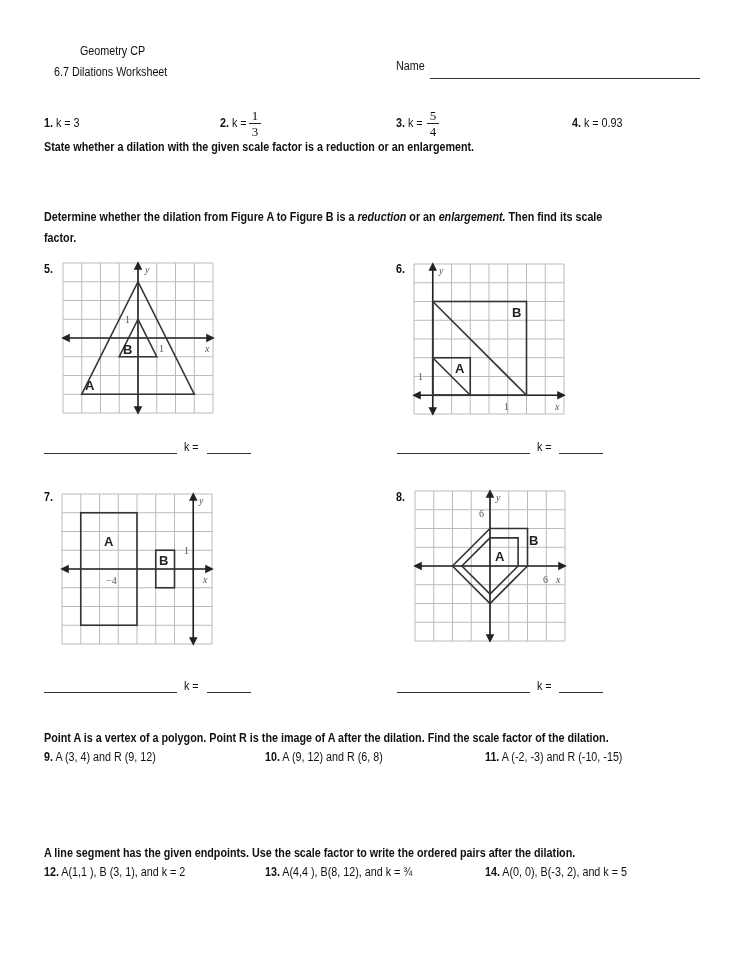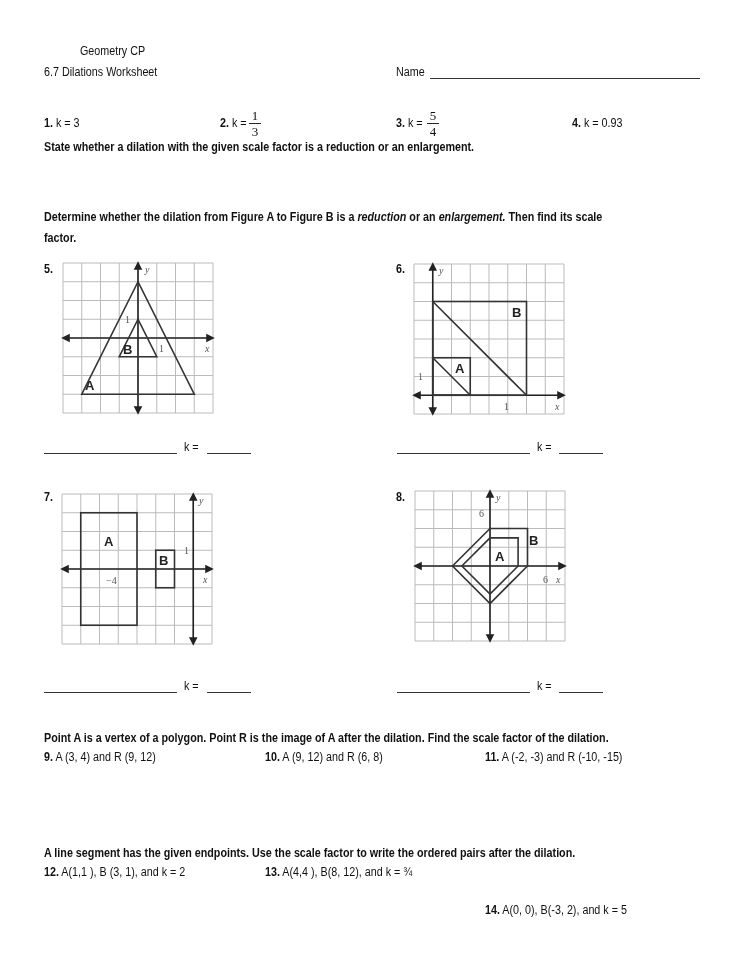--- a/index.html
+++ b/index.html
@@ -14,22 +14,22 @@
   .frac .den{display:block;line-height:15px;}
   .line{position:absolute;border-bottom:1px solid #333;height:0;}
   svg{position:absolute;overflow:visible;}
   svg text{font-family:"Liberation Serif",serif;font-size:10px;fill:#555;}
   svg text.lbl{font-family:"Liberation Sans",sans-serif;font-weight:bold;font-size:13px;fill:#222;}
 </style>
 </head>
 <body>
 
 <div class="abs" style="left:44px;top:44px;margin-left:36px;"><span class="cond">Geometry CP</span></div>
-<div class="abs" style="left:44px;top:65px;"><span class="cond">6.7 Dilations Worksheet</span></div>
-<div class="abs" style="left:396px;top:65px;"><span class="cond">Name</span></div>
+<div class="abs" style="left:54px;top:65px;"><span class="cond">6.7 Dilations Worksheet</span></div>
+<div class="abs" style="left:396px;top:59px;"><span class="cond">Name</span></div>
 <div class="line" style="left:430px;top:78px;width:270px;"></div>
 
 <div class="abs b" style="left:44px;top:96px;margin-top:44px;"><span class="cond">State whether a dilation with the given scale factor is a reduction or an enlargement.</span></div>
 
 <div class="abs" style="left:44px;top:116px;"><span class="cond"><span class="b">1.</span> <span>k = 3</span></span></div>
 
 <div class="abs" style="left:220px;top:116px;"><span class="cond"><span class="b">2.</span> <span>k =</span></span></div>
 <div class="frac" style="left:249px;top:109px;">
     <span class="num">1</span>
     <span class="den">3</span>
@@ -229,13 +229,13 @@
 <div class="line" style="left:559px;top:692px;width:44px;"></div>
 
 <div class="abs b" style="left:44px;top:731px;text-align:center;"><span class="cond">Point A is a vertex of a polygon.  Point R is the image of A after the dilation.  Find the scale factor of the dilation.</span></div>
 <div class="abs" style="left:44px;top:750px;text-align:center;"><span class="cond"><span class="b">9.</span> <span>A (3, 4) and R (9, 12)</span></span></div>
 <div class="abs" style="left:265px;top:750px;"><span class="cond"><span class="b">10.</span> <span>A (9, 12) and R (6, 8)</span></span></div>
 <div class="abs" style="left:485px;top:750px;"><span class="cond"><span class="b">11.</span> <span>A (-2, -3) and R (-10, -15)</span></span></div>
 
 <div class="abs b" style="left:44px;top:846px;"><span class="cond">A line segment has the given endpoints.  Use the scale factor to write the ordered pairs after the dilation.</span></div>
 <div class="abs" style="left:44px;top:865px;"><span class="cond"><span class="b">12.</span> <span>A(1,1 ), B (3, 1), and k = 2</span></span></div>
 <div class="abs" style="left:265px;top:865px;"><span class="cond"><span class="b">13.</span> <span>A(4,4 ), B(8, 12), and k = ¾</span></span></div>
-<div class="abs" style="left:485px;top:865px;margin-top:38px;"><span class="cond"><span class="b">14.</span> <span>A(0, 0), B(-3, 2), and k = 5</span></span></div>
+<div class="abs" style="left:485px;top:865px;"><span class="cond"><span class="b">14.</span> <span>A(0, 0), B(-3, 2), and k = 5</span></span></div>
 
 </body></html>

